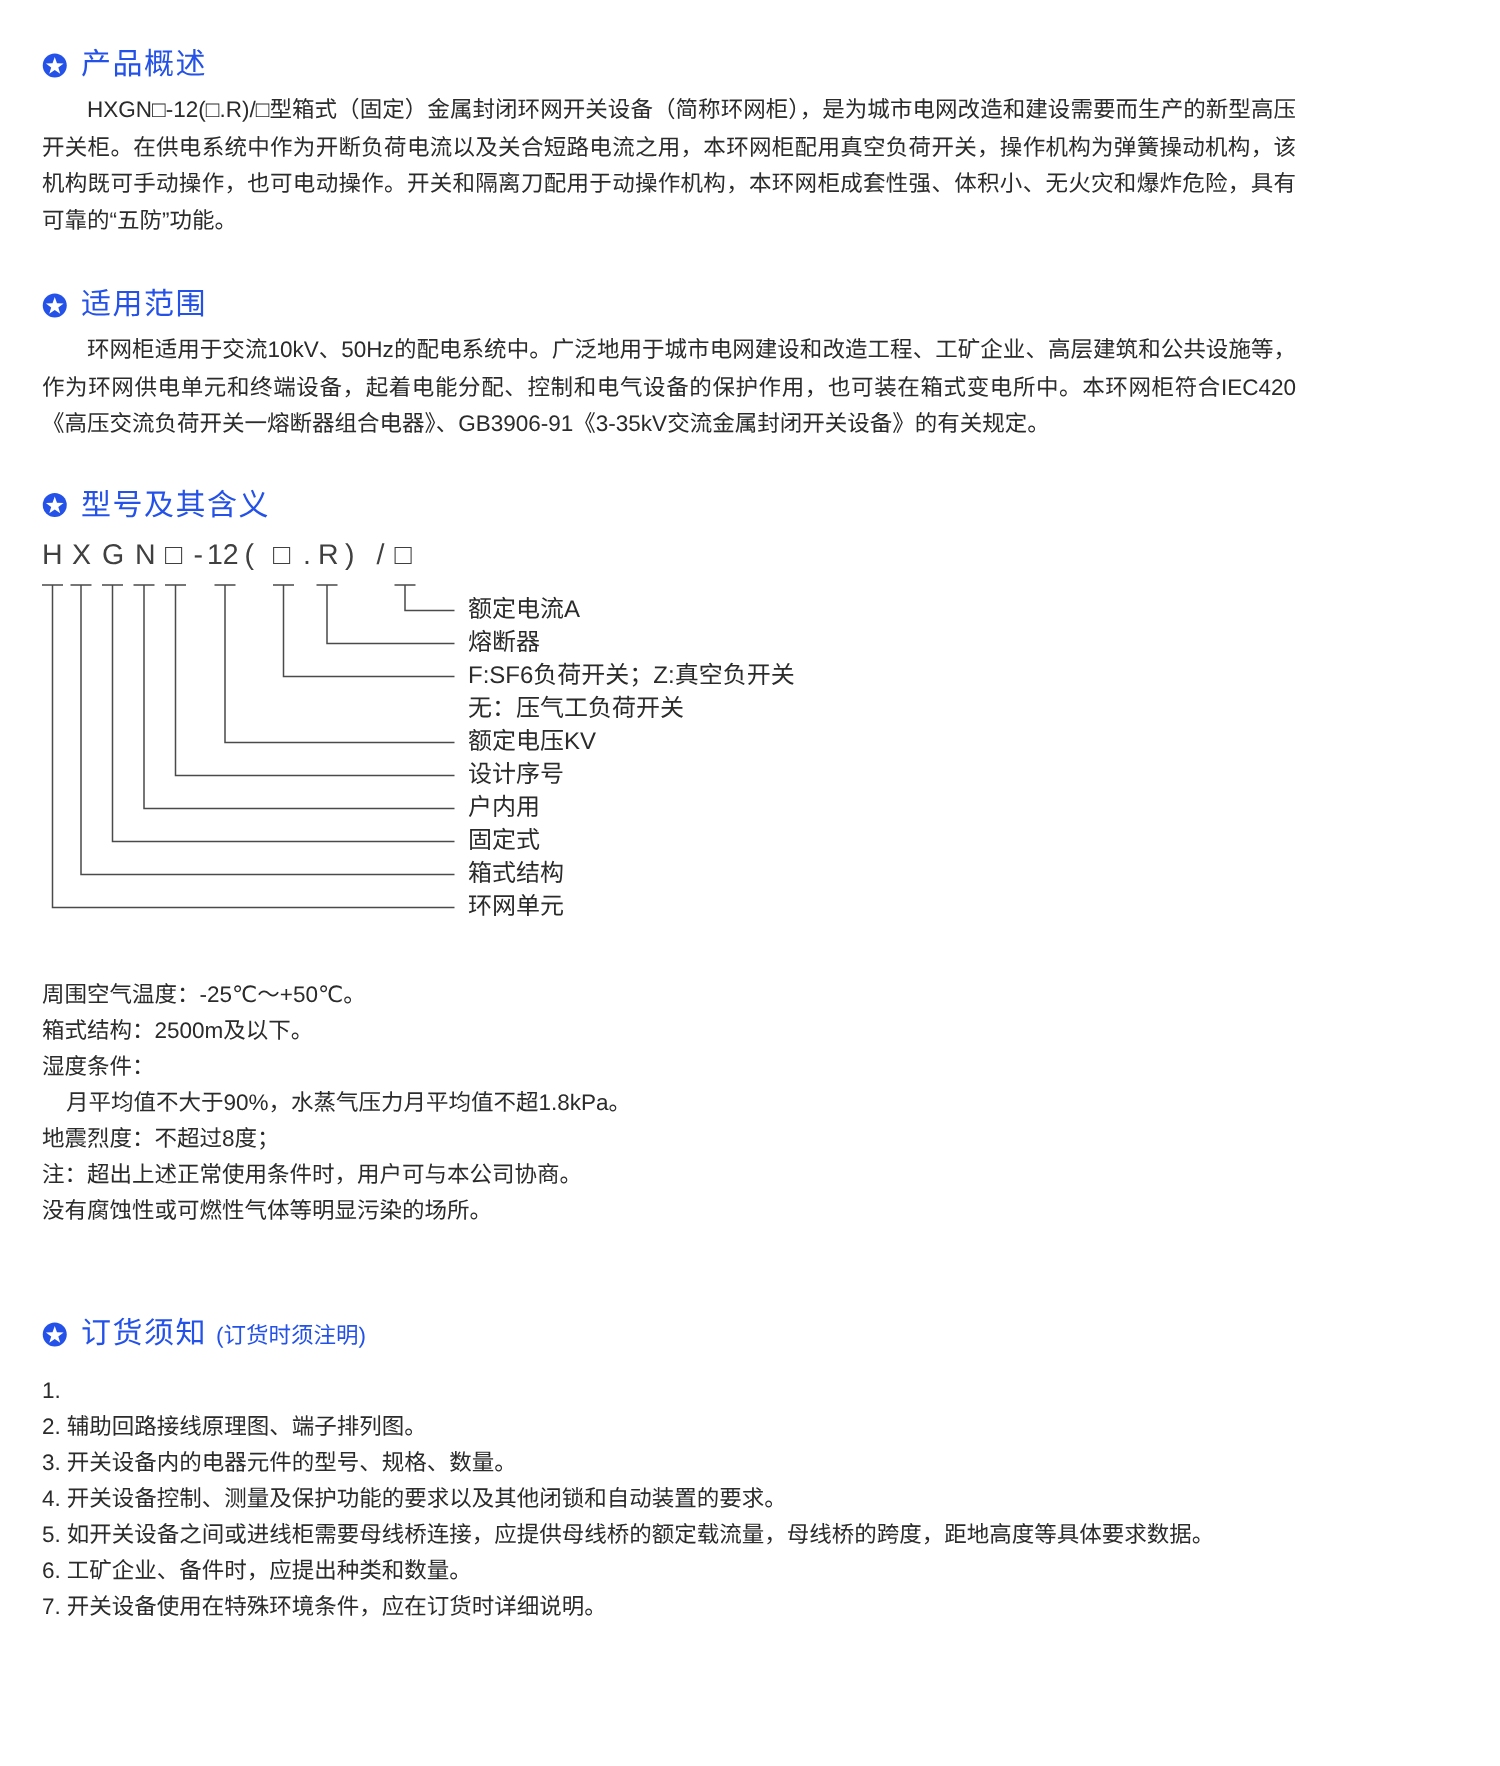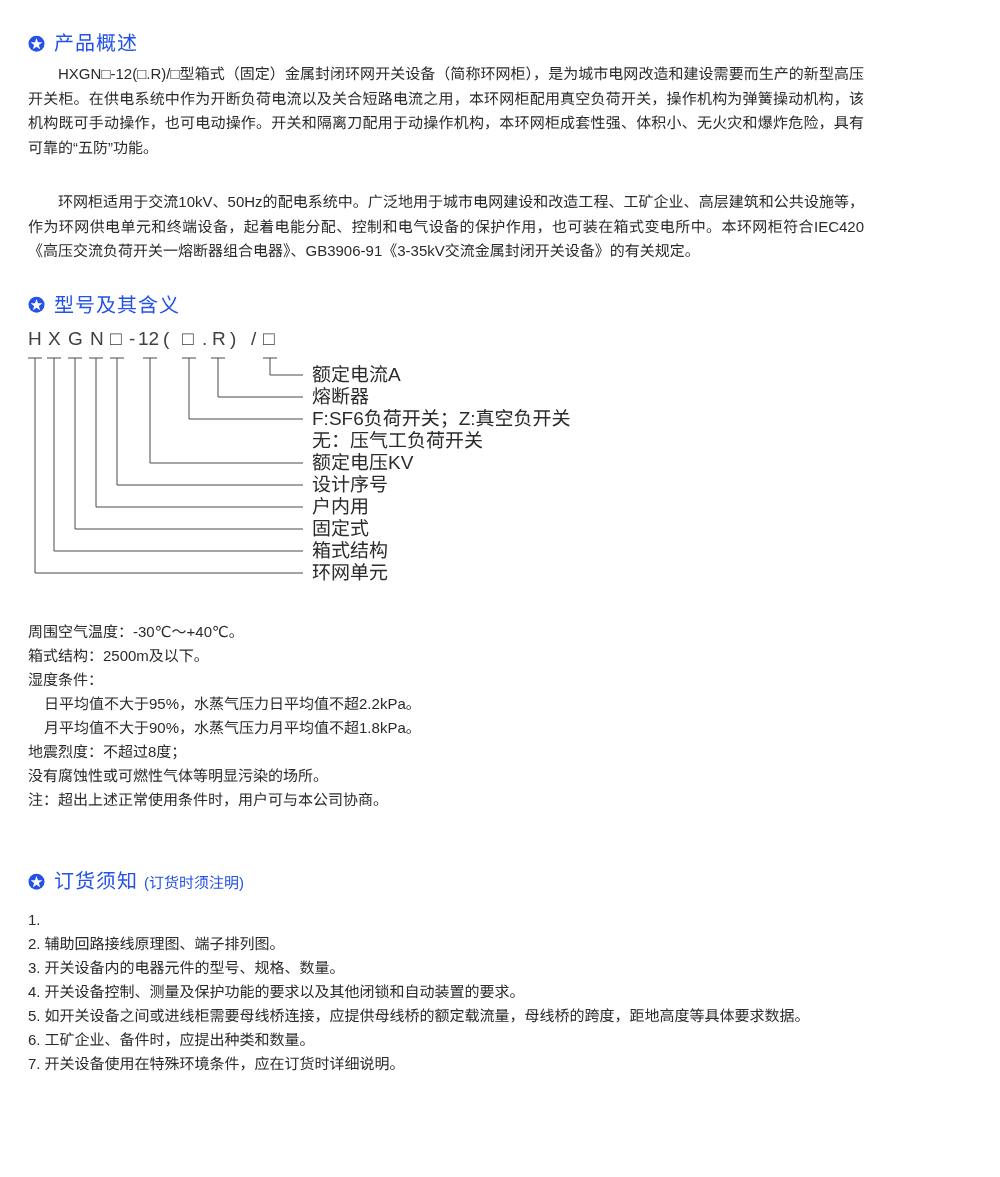--- a/index.html
+++ b/index.html
@@ -71,21 +71,21 @@
   .model-token{
     position:absolute;
     top:4px;
     font-size:19px;
     line-height:22px;
     color:#404040;
   }
   .model-label{
     position:absolute;
     left:284px;
-    font-size:19px;
+    font-size:16px;
     line-height:20px;
     white-space:nowrap;
     color:var(--body-text);
   }
 
   
   .env-lines{margin-top:10px;font-size:15px;}
   .env-line{line-height:24px;}
   .env-line.indented{padding-left:16px;}
 
@@ -104,20 +104,27 @@
       <svg class="star" viewBox="0 0 17 17">
         <circle cx="8.5" cy="8.7" r="8" fill="#2452e8"></circle>
         <polygon fill="#ffffff" points="8.5,3 9.97,7.18 14.4,7.28 10.88,9.97 12.14,14.22 8.5,11.7 4.86,14.22 6.12,9.97 2.6,7.28 7.03,7.18"></polygon>
       </svg>
       <h2 class="section-title">产品概述</h2>
     </div>
     <p class="body-para">HXGN□-12(□.R)/□型箱式（固定）金属封闭环网开关设备（简称环网柜），是为城市电网改造和建设需要而生产的新型高压开关柜。在供电系统中作为开断负荷电流以及关合短路电流之用，本环网柜配用真空负荷开关，操作机构为弹簧操动机构，该机构既可手动操作，也可电动操作。开关和隔离刀配用于动操作机构，本环网柜成套性强、体积小、无火灾和爆炸危险，具有可靠的“五防”功能。</p>
   </section>
 
   <section class="sec-scope">
+    <div class="section-header">
+      <svg class="star" viewBox="0 0 17 17">
+        <circle cx="8.5" cy="8.7" r="8" fill="#2452e8"></circle>
+        <polygon fill="#ffffff" points="8.5,3 9.97,7.18 14.4,7.28 10.88,9.97 12.14,14.22 8.5,11.7 4.86,14.22 6.12,9.97 2.6,7.28 7.03,7.18"></polygon>
+      </svg>
+      <h2 class="section-title">适用范围</h2>
+    </div>
     <p class="body-para">环网柜适用于交流10kV、50Hz的配电系统中。广泛地用于城市电网建设和改造工程、工矿企业、高层建筑和公共设施等，作为环网供电单元和终端设备，起着电能分配、控制和电气设备的保护作用，也可装在箱式变电所中。本环网柜符合IEC420《高压交流负荷开关一熔断器组合电器》、GB3906-91《3-35kV交流金属封闭开关设备》的有关规定。</p>
   </section>
 
   <section class="sec-model">
     <div class="section-header">
       <svg class="star" viewBox="0 0 17 17">
         <circle cx="8.5" cy="8.7" r="8" fill="#2452e8"></circle>
         <polygon fill="#ffffff" points="8.5,3 9.97,7.18 14.4,7.28 10.88,9.97 12.14,14.22 8.5,11.7 4.86,14.22 6.12,9.97 2.6,7.28 7.03,7.18"></polygon>
       </svg>
       <h2 class="section-title">型号及其含义</h2>
@@ -159,28 +166,27 @@
       <div class="model-label" style="top:151px">设计序号</div>
       <div class="model-label" style="top:173px">户内用</div>
       <div class="model-label" style="top:195px">固定式</div>
       <div class="model-label" style="top:217px">箱式结构</div>
       <div class="model-label" style="top:239px">环网单元</div>
     </div>
   </section>
 
   <section class="sec-environment">
     <div class="env-lines">
-      <div class="env-line">周围空气温度：-30℃～+40℃。</div>
+      <div class="env-line">周围空气温度：-25℃～+50℃。</div>
       <div class="env-line">箱式结构：2500m及以下。</div>
       <div class="env-line">湿度条件：</div>
-      <div class="env-line indented">日平均值不大于95%，水蒸气压力日平均值不超2.2kPa。</div>
       <div class="env-line indented">月平均值不大于90%，水蒸气压力月平均值不超1.8kPa。</div>
       <div class="env-line">地震烈度：不超过8度；</div>
+      <div class="env-line">注：超出上述正常使用条件时，用户可与本公司协商。</div>
       <div class="env-line">没有腐蚀性或可燃性气体等明显污染的场所。</div>
-      <div class="env-line">注：超出上述正常使用条件时，用户可与本公司协商。</div>
     </div>
   </section>
 
   <section class="sec-ordering">
     <div class="section-header">
       <svg class="star" viewBox="0 0 17 17">
         <circle cx="8.5" cy="8.7" r="8" fill="#2452e8"></circle>
         <polygon fill="#ffffff" points="8.5,3 9.97,7.18 14.4,7.28 10.88,9.97 12.14,14.22 8.5,11.7 4.86,14.22 6.12,9.97 2.6,7.28 7.03,7.18"></polygon>
       </svg>
       <h2 class="section-title"><span>订货须知</span><span class="title-note">(订货时须注明)</span></h2>

